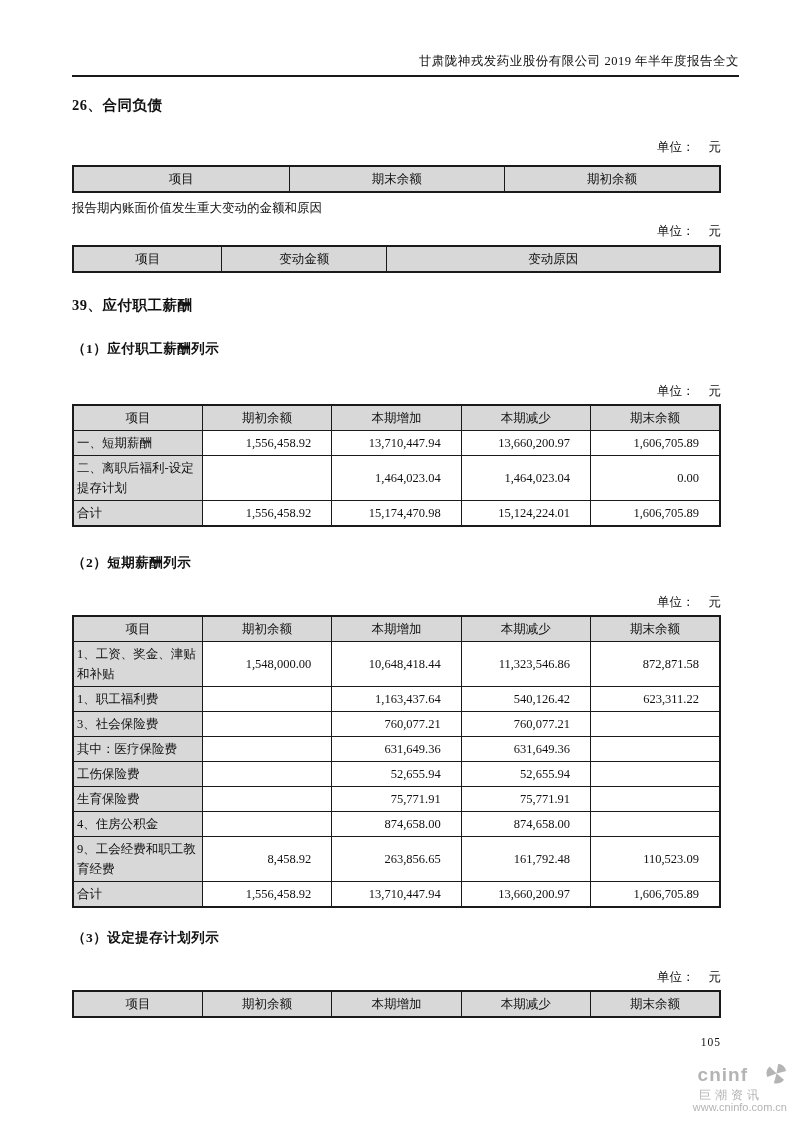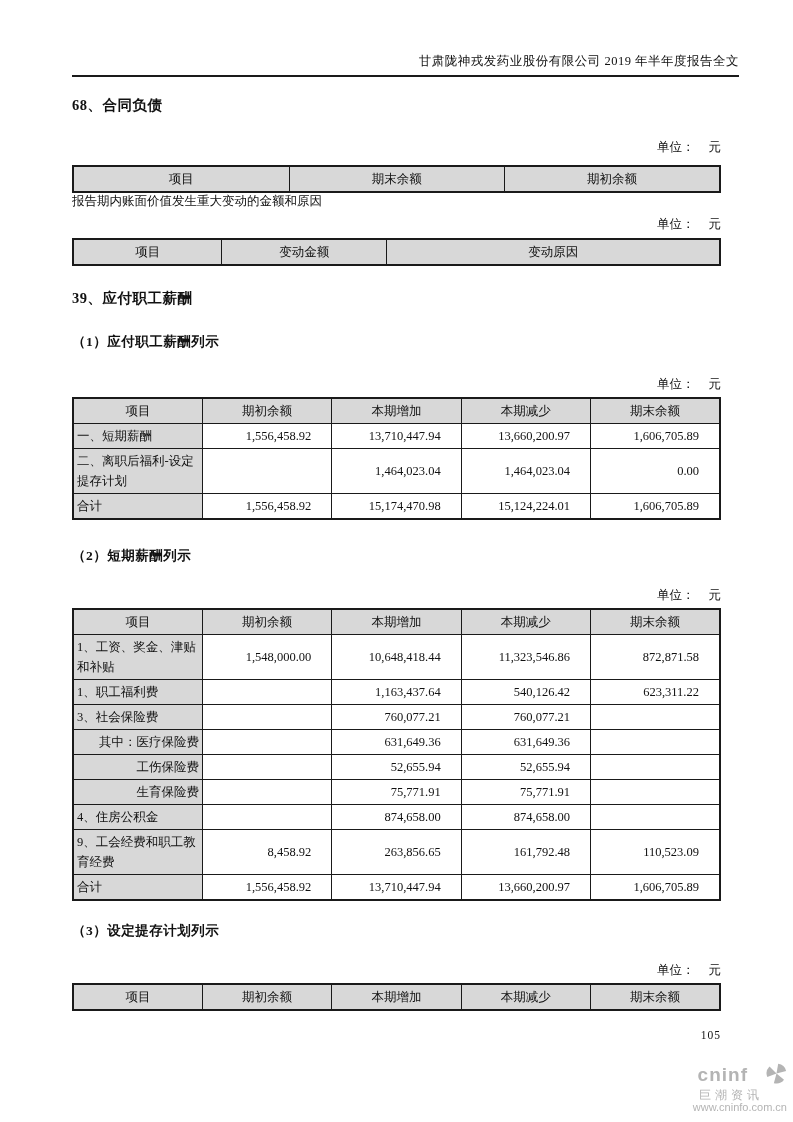--- a/index.html
+++ b/index.html
@@ -19,21 +19,21 @@
   .content { margin:0 72px; }
   .sec   { font-size:14.5px; font-weight:bold; letter-spacing:0.5px; }
   .sub   { font-size:13.5px; font-weight:bold; letter-spacing:0.5px; }
   .unit  { text-align:right; font-size:12.5px; }
   .unit .uv { margin-left:14px; }
   .note  { font-size:12.5px; }
 
   .sec-38   { margin-top:19px; }
   .unit-1   { margin-top:24px; }
   .tbl-1    { margin-top:9px;  }
-  .note-38  {  }
+  .note-38  { margin-top:7px;  }
   .unit-2   { margin-top:6px;  }
   .tbl-2    { margin-top:5px;  }
   .sec-39   { margin-top:23px; }
   .sub-39-1 { margin-top:25px; }
   .unit-3   { margin-top:25px; }
   .tbl-3    { margin-top:4px;  }
   .sub-39-2 { margin-top:27px; }
   .unit-4   { margin-top:22px; }
   .tbl-4    { margin-top:4px;  }
   .sub-39-3 { margin-top:21px; }
@@ -42,21 +42,21 @@
 
   
   table.t { width:100%; border-collapse:collapse; table-layout:fixed; border:2px solid #1a1a1a; }
   table.t td {
     border:1px solid #1a1a1a; font-size:12.5px; line-height:20px;
     padding:2px 3px; height:23px; vertical-align:middle; word-break:break-all;
   }
   table.t td.h  { background:#d8d8d8; text-align:center;margin-top:24px; }
   table.t td.c0 { background:#d8d8d8; text-align:left; }
   table.t td.num{ text-align:right; padding-right:20px; }
-  table.t tr.lr td.c0 { text-align:right;font-family:Liberation Serif, serif; }
+  table.t tr.lr td.c0 { text-align:left;font-family:Liberation Serif, serif; }
 
   
   .page-number { margin:18px 72px 0 0; text-align:right; font-size:11.5px; letter-spacing:1px; }
   .logo {
     position:absolute; right:6px; bottom:8px; text-align:right;
     color:#b4b4b4; line-height:1.05;
   }
   .logo-top { display:flex; align-items:center; justify-content:flex-end; gap:18px; }
   .logo-word { font-family:"Liberation Sans","DejaVu Sans",sans-serif; font-weight:bold; font-size:19px; letter-spacing:1px; color:#b4b4b4; }
   .logo-cn  { font-size:12px; letter-spacing:4px; margin-top:1px; margin-right:24px;text-align:right; }
@@ -66,21 +66,21 @@
 <body>
 
 <div class="page">
 
   <div class="doc-header">
     <span>甘肃陇神戎发药业股份有限公司 2019 年半年度报告全文</span>
   </div>
 
   <div class="content">
 
-    <div class="sec sec-38">68、合同负债</div>
+    <div class="sec sec-38">26、合同负债</div>
 
     <div class="unit unit-1">
       <span>单位：</span><span class="uv">元</span>
     </div>
 
     <table class="t tbl-1">
       <colgroup>
           <col style="width:33.4%">
           <col style="width:33.3%">
           <col style="width:33.3%">

